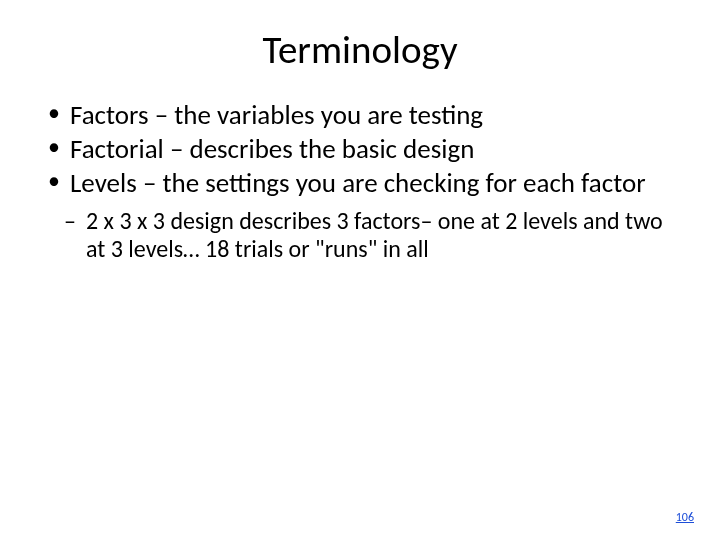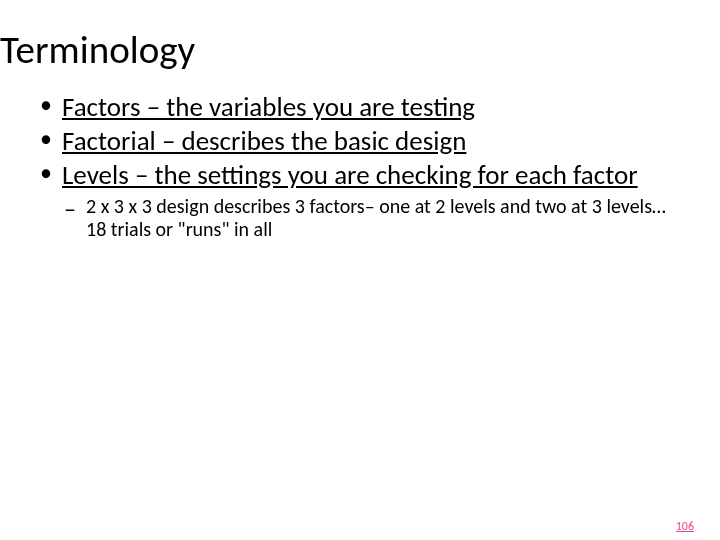--- a/index.html
+++ b/index.html
@@ -12,33 +12,33 @@
     color: #000;
     position: relative;
   }
   .slide {
     width: 720px;
     height: 540px;
     position: relative;
     box-sizing: border-box;
   }
   .title {
+    text-align: center;
     font-size: 39px;
     font-weight: 400;
     padding-top: 26px;
     letter-spacing: 0px;
   }
   .content {
     padding: 18px 34px 0 34px;
   }
   ul.top {
     list-style: none;
     padding: 0;
-    margin: 0;
-    text-decoration: underline;
+    margin: 8px;
   }
   ul.top > li {
     position: relative;
     padding-left: 28px;
     font-size: 27px;
     line-height: 1.18;
     margin-bottom: 2px;
   }
   ul.top > li::before {
     content: "•";
@@ -49,43 +49,43 @@
     font-size: 24px;
   }
   ul.sub {
     list-style: none;
     padding: 0;
     margin: 4px 0 0 0;
   }
   ul.sub > li {
     position: relative;
     padding-left: 52px;
-    font-size: 20px;
+    font-size: 24px;
     line-height: 1.18;
     margin-bottom: 2px;
   }
   ul.sub > li::before {
     content: "–";
     position: absolute;
     left: 30px;
     top: 0px;
     color: #000;
     font-size: 24px;
   }
   sup {
     font-size: 0.62em;
     vertical-align: super;
     line-height: 0;
   }
   .pagenum {
     position: absolute;
     right: 26px;
-    bottom: 7px;
+    bottom: 16px;
     font-size: 12px;
-    color: #ec4899;
+    color: #1d4ed8;
     text-decoration: underline;
   }
 </style>
 </head>
 <body>
 
 <div class="slide">
   <div class="title">Terminology</div>
 
   <div class="content">

